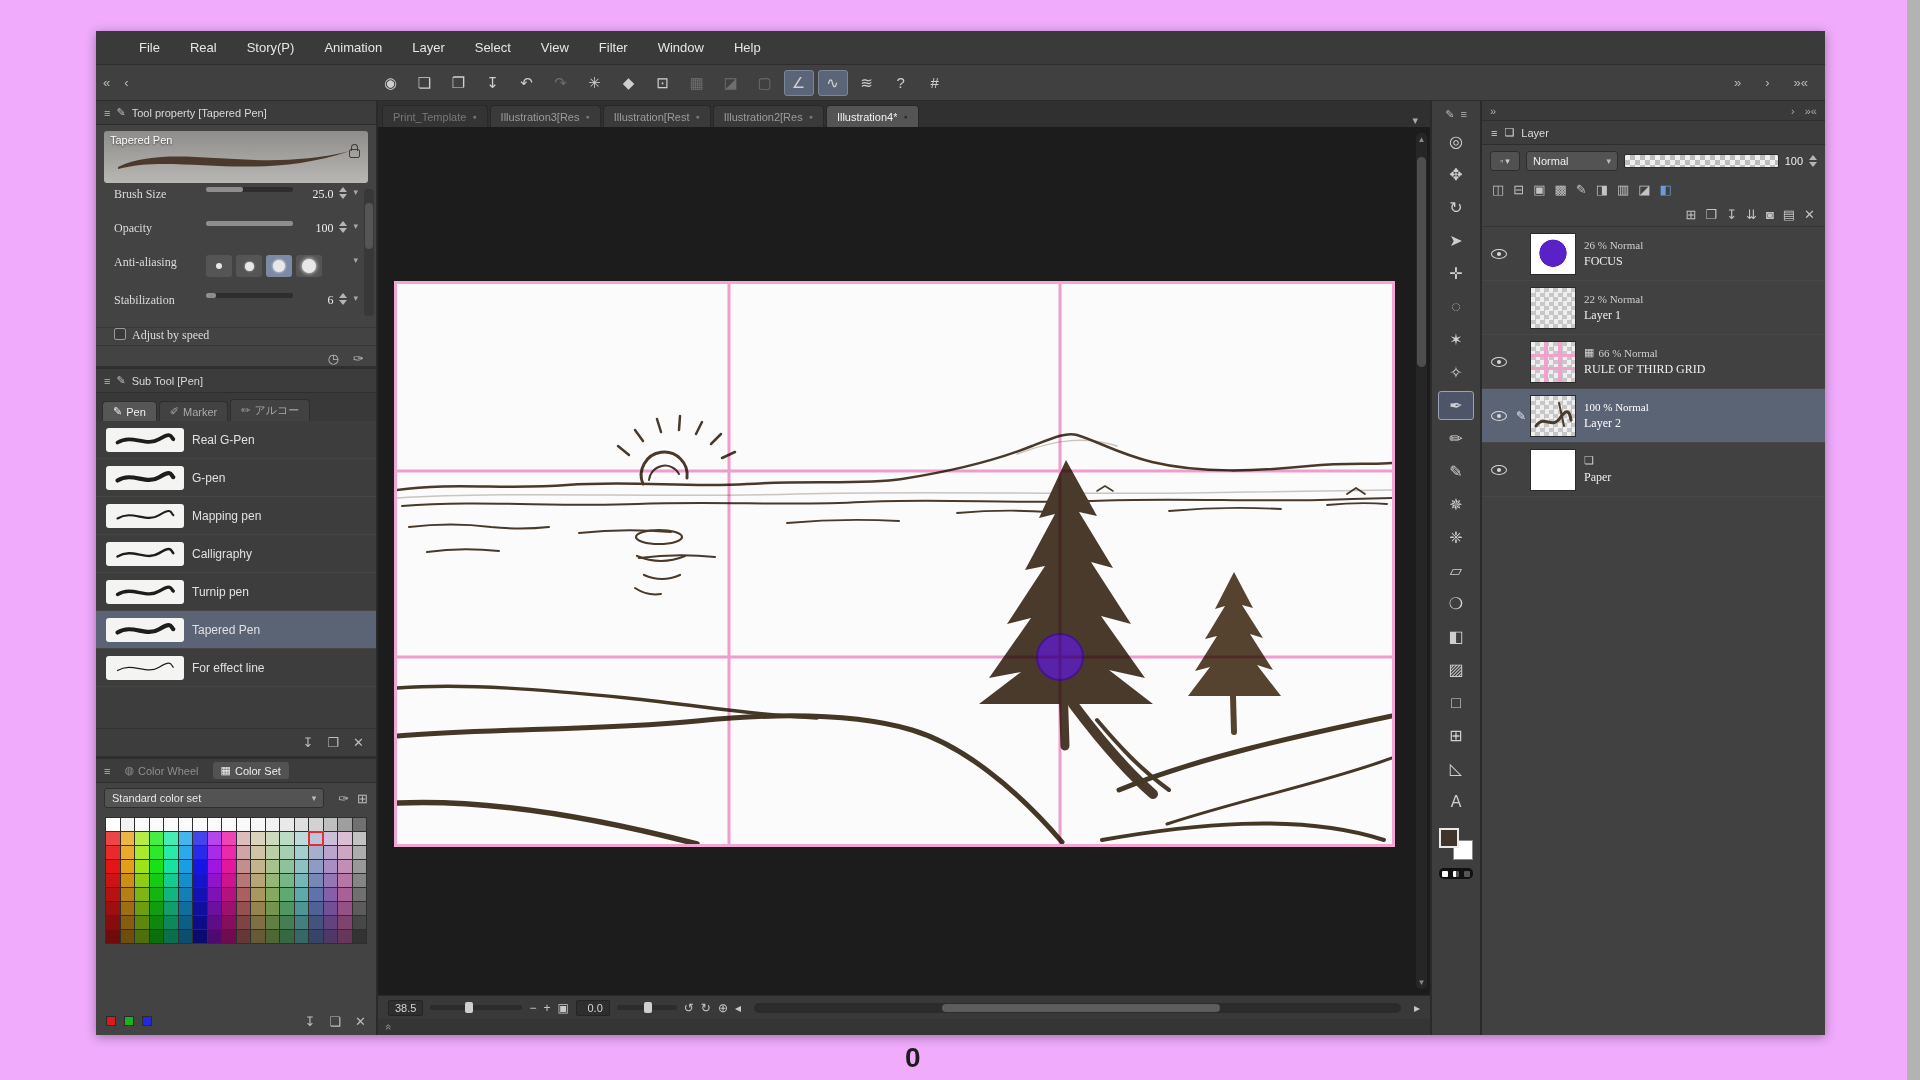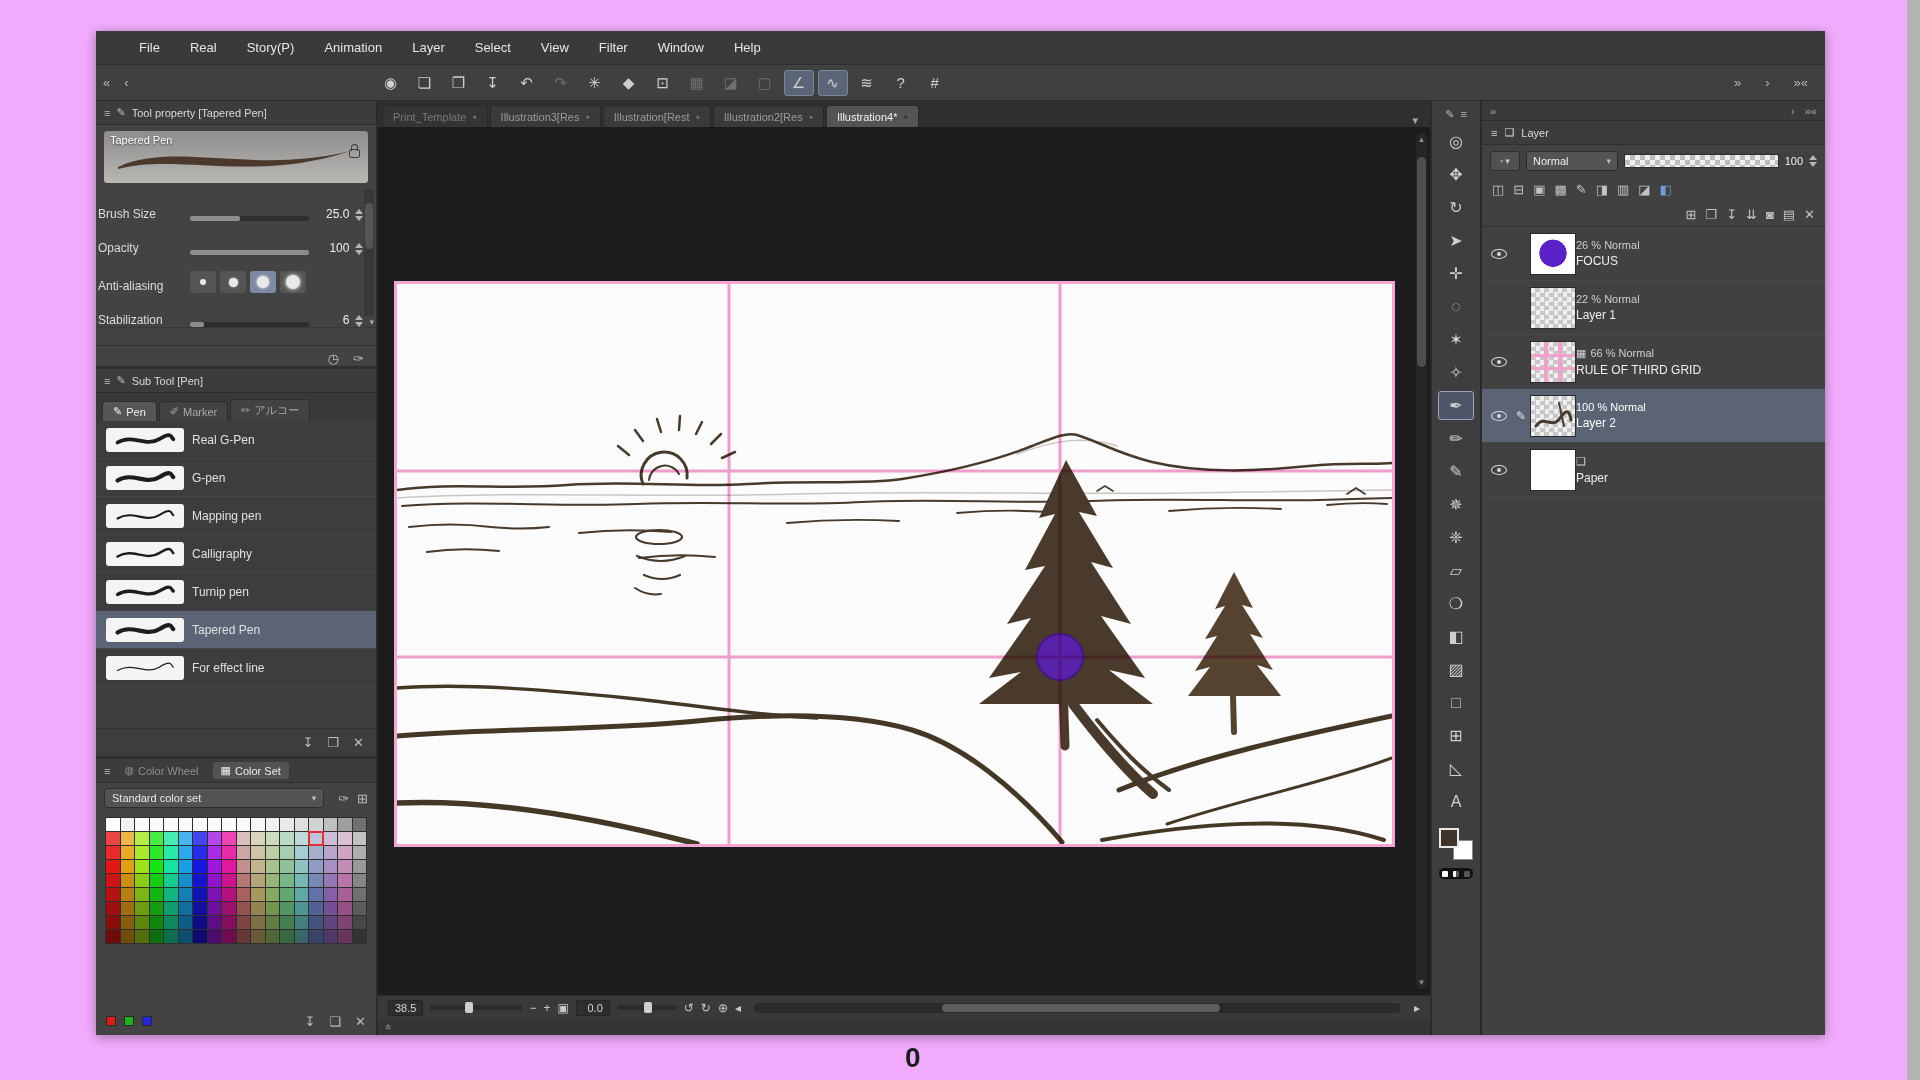--- a/index.html
+++ b/index.html
@@ -39,22 +39,22 @@
   
   .tp { height:268px; }
   .tp-preview { margin:6px 8px 4px; height:52px; border-radius:3px; position:relative;
                 background:linear-gradient(180deg,#8f8d8b,#b9b7b4); overflow:hidden; }
   .tp-toolname { position:absolute; left:6px; top:3px; font-size:11px; color:#fff;
                  text-shadow:0 1px 2px rgba(0,0,0,.6); }
   .lock-icon { position:absolute; right:8px; top:18px; width:11px; height:9px;
                border:1.5px solid #3c3c3c; border-radius:2px; }
   .lock-icon::before { content:""; position:absolute; left:1px; top:-6px; width:5px; height:6px;
                border:1.5px solid #3c3c3c; border-bottom:none; border-radius:4px 4px 0 0; }
-  .tp-row { height:34px; display:flex; align-items:flex-end; gap:6px; padding:0 2px;
-            font-size:12px; color:#dcdcdc; }
+  .tp-row { height:34px; display:flex; align-items:flex-start; gap:6px; padding:0 18px;
+            font-size:12px; color:#dcdcdc;font-family:Liberation Serif, serif; }
   .tp-label { min-width:86px; }
   .track { flex:1; height:5px; background:#2e2e2e; border-radius:2px; position:relative; }
   .track .fill { position:absolute; left:0; top:0; bottom:0; background:#8d8d8d; border-radius:2px; }
   .tp-val { min-width:34px; text-align:right; font-size:12px; color:#eee; }
   .spin { display:flex; flex-direction:column; gap:2px; }
   .spin b { width:0; height:0; border:4px solid transparent; }
   .spin b.up { border-bottom:5px solid #b5b5b5; border-top:none; }
   .spin b.dn { border-top:5px solid #b5b5b5; border-bottom:none; }
   .chev { color:#a8a8a8; font-size:9px; }
   .aa-group { display:flex; gap:4px; }
@@ -182,21 +182,21 @@
   .pen-cell { width:18px; text-align:center; color:#e8e8e8; font-size:12px; }
   .lthumb { width:46px; height:42px; border:1px solid #2b2b2b; background:#fff; flex:none; position:relative; overflow:hidden; }
   .th-checker { background:repeating-conic-gradient(#c7c7c7 0 25%, #efefef 0 50%); background-size:9px 9px; }
   .th-focus::after { content:""; position:absolute; inset:0;
                      background:radial-gradient(circle at 50% 48%, #5b21c8 0 44%, transparent 46%); }
   .th-grid { background-image:
       linear-gradient(90deg, transparent 30%, #f0a2cc 30%, #f0a2cc 38%, transparent 38%, transparent 62%, #f0a2cc 62%, #f0a2cc 70%, transparent 70%),
       linear-gradient(0deg, transparent 30%, #f0a2cc 30%, #f0a2cc 38%, transparent 38%, transparent 62%, #f0a2cc 62%, #f0a2cc 70%, transparent 70%),
       repeating-conic-gradient(#c7c7c7 0 25%, #efefef 0 50%);
       background-size:100% 100%, 100% 100%, 9px 9px; }
-  .ltext { flex:1; min-width:0; }
+  .ltext { flex:1; padding-left:8px; min-width:0;font-family:Liberation Serif, serif; }
   .ltext .l1 { font-size:11px; color:#cfcfcf; display:flex; align-items:center; gap:4px; }
   .ltext .l2 { font-size:12px; color:#eee; margin-top:3px; white-space:nowrap; }
   .lrow.selected .l1, .lrow.selected .l2 { color:#fff; }
   .badge { font-size:11px; color:#cfcfcf; }
 
   
   .backdrop-digit { position:absolute; left:905px; top:1042px; font-size:28px; font-weight:bold; color:#1d1d1d; }
 </style>
 </head>
 <body>

